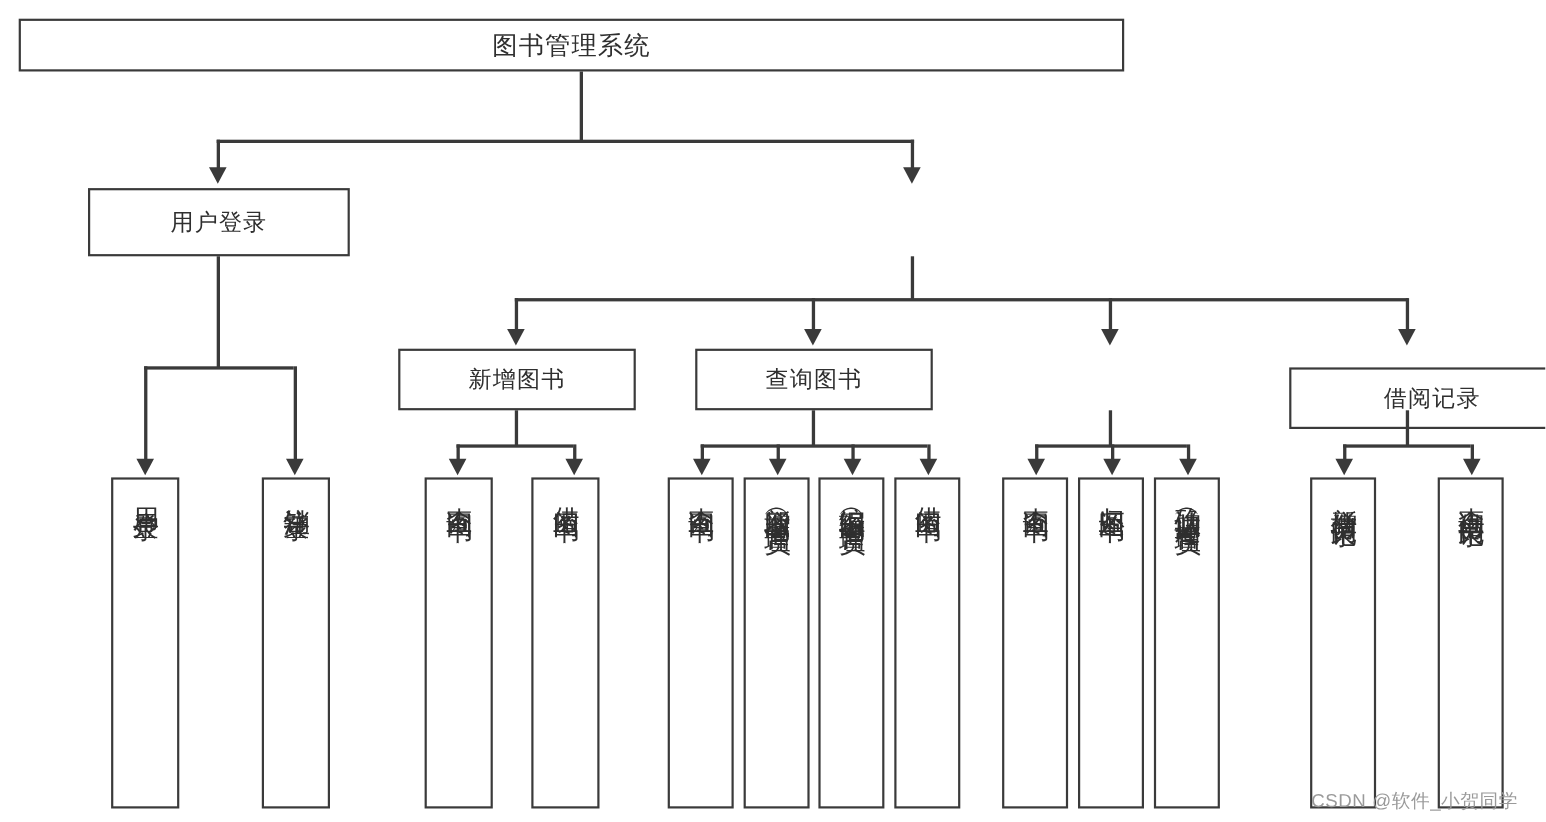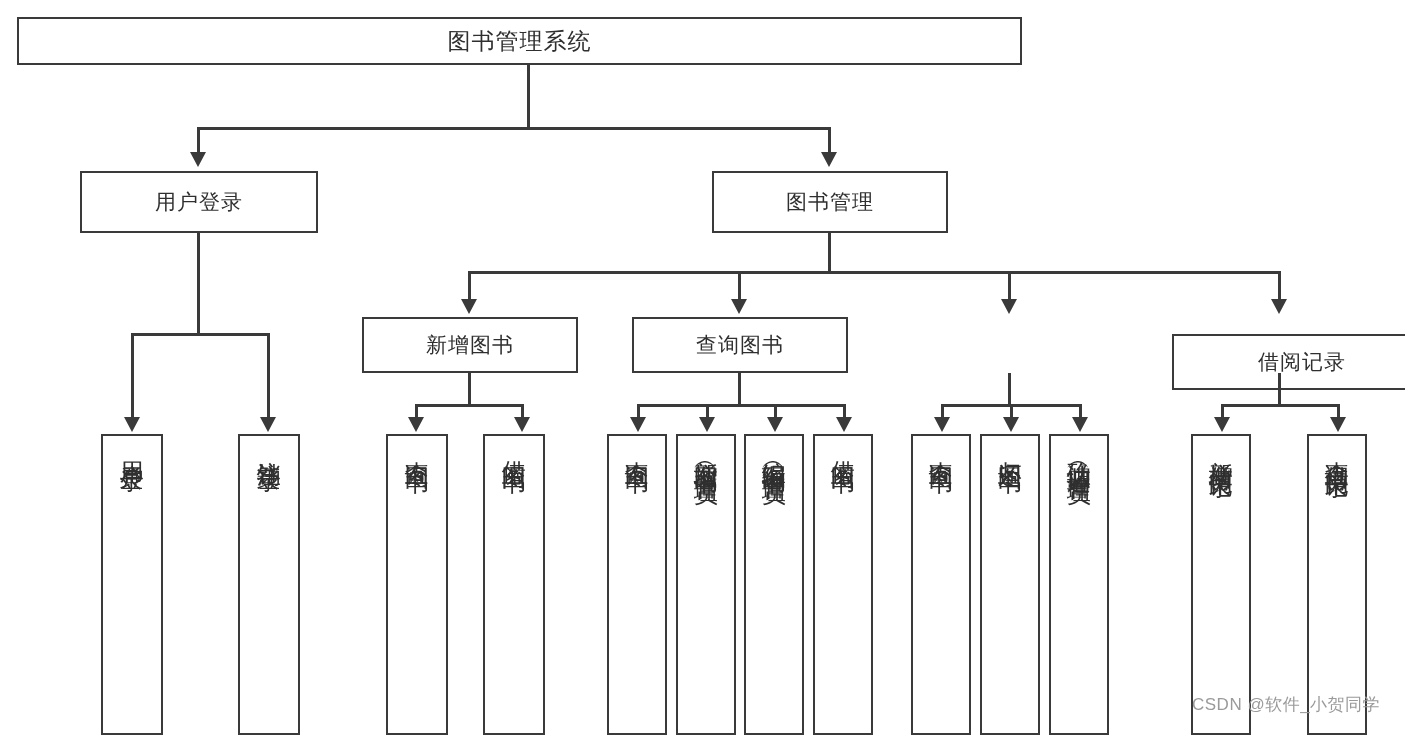--- a/index.html
+++ b/index.html
@@ -93,23 +93,20 @@
   <div class="hline" style="left:197px;top:127px;width:634px;"></div>
   <div class="vline" style="left:197px;top:127px;height:27px;"></div>
   <div class="arrow" style="left:190px;top:152px;"></div>
   <div class="vline" style="left:828px;top:127px;height:27px;"></div>
   <div class="arrow" style="left:821px;top:152px;"></div>
 
   <div class="node mid" style="left:80px;top:171px;width:238px;height:62px;">
     <span class="label">用户登录</span>
   </div>
 
-  <div class="node mid" style="left:712px;top:171px;width:236px;height:62px;">
-    <span class="label">图书管理</span>
-  </div>
 
   <div class="vline" style="left:197px;top:233px;height:102px;"></div>
   <div class="hline" style="left:131px;top:333px;width:136px;"></div>
   <div class="vline" style="left:131px;top:333px;height:86px;"></div>
   <div class="arrow" style="left:124px;top:417px;"></div>
   <div class="vline" style="left:267px;top:333px;height:86px;"></div>
   <div class="arrow" style="left:260px;top:417px;"></div>
 
   <div class="vline" style="left:828px;top:233px;height:40px;"></div>
   <div class="hline" style="left:468px;top:271px;width:812px;"></div>
@@ -203,15 +200,15 @@
     <span class="label">确认归还（管理员）</span>
   </div>
 
   <div class="node leaf" style="left:1191px;top:434px;width:60px;height:301px;">
     <span class="label">新增借阅记录</span>
   </div>
   <div class="node leaf" style="left:1307px;top:434px;width:60px;height:301px;">
     <span class="label">查询借阅记录</span>
   </div>
 
-  <div id="watermark" style="left:1192px;top:693px;">CSDN @软件_小贺同学</div>
+  <div id="watermark" style="left:1192px;top:717px;">CSDN @软件_小贺同学</div>
 
 </div>
 
 </body></html>

